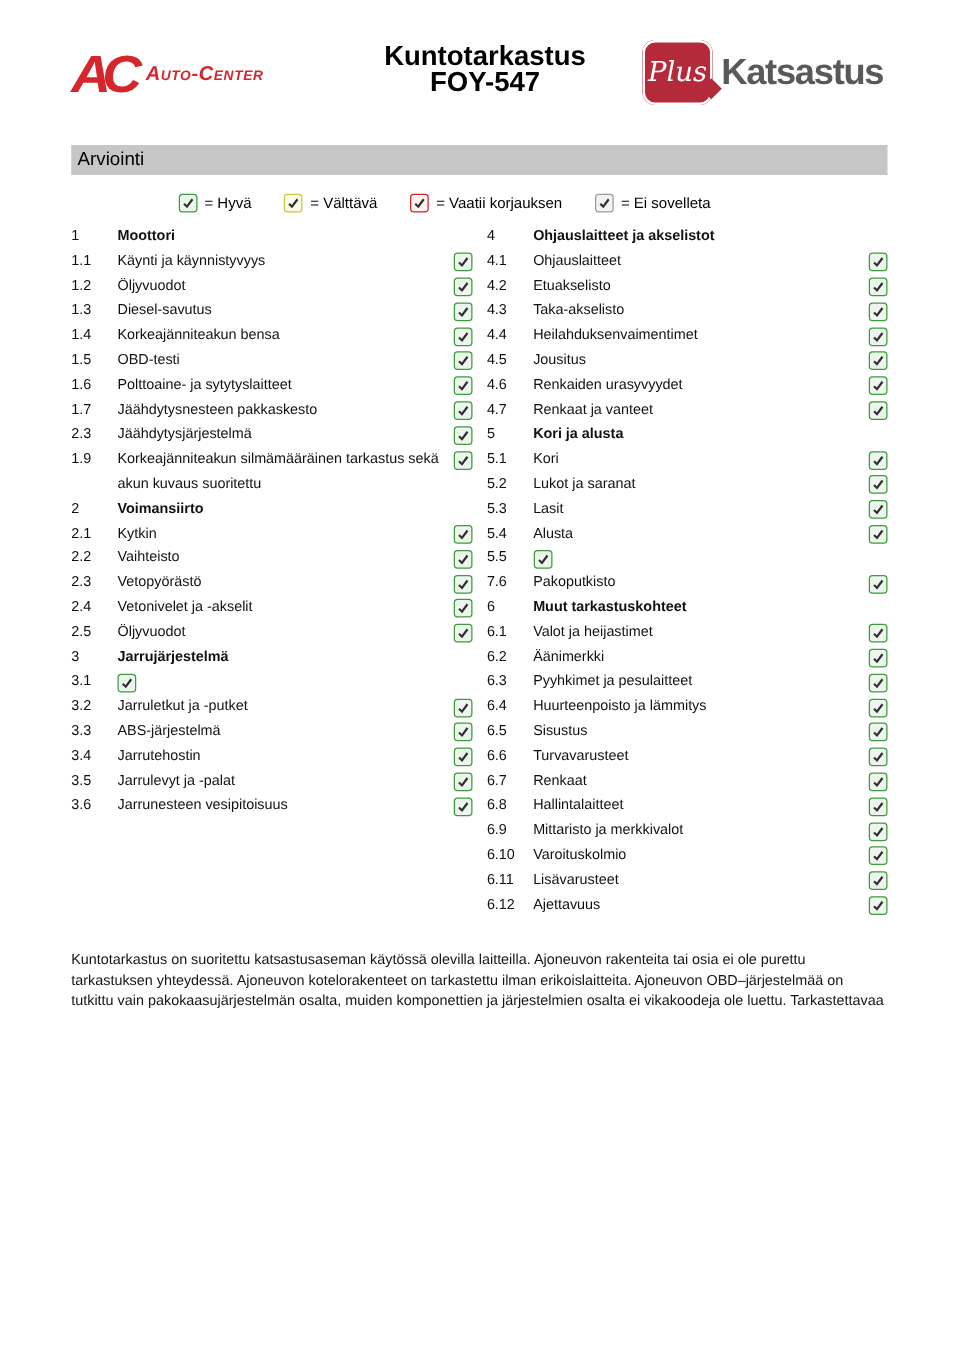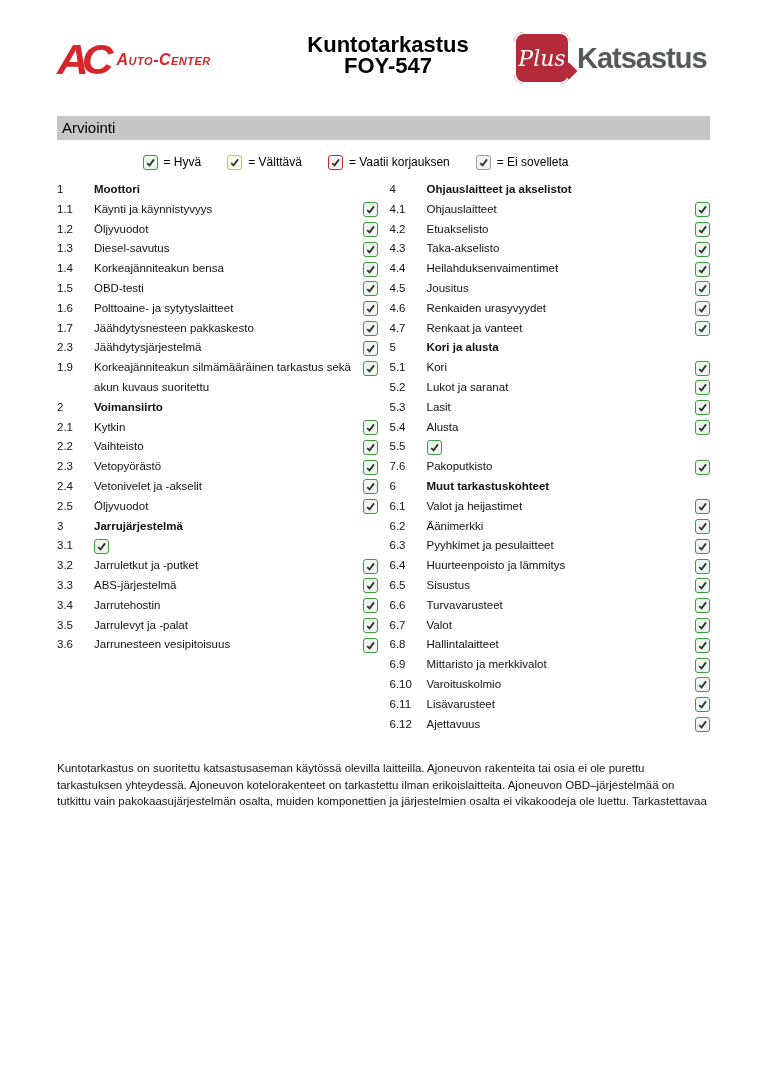--- a/index.html
+++ b/index.html
@@ -586,21 +586,21 @@
           <span class="lbl">Turvavarusteet</span>
           <span class="checkbox kind-good">
             <svg viewBox="0 0 12 12">
               <path class="stroke" d="M2.4 6.6 L5 9.1 L9.8 2.6" fill="none" stroke-width="1.9"></path>
             </svg>
           </span>
         </div>
 
         <div class="row kind-item">
           <span class="num">6.7</span>
-          <span class="lbl">Valot</span>
+          <span class="lbl">Renkaat</span>
           <span class="checkbox kind-good">
             <svg viewBox="0 0 12 12">
               <path class="stroke" d="M2.4 6.6 L5 9.1 L9.8 2.6" fill="none" stroke-width="1.9"></path>
             </svg>
           </span>
         </div>
 
         <div class="row kind-item">
           <span class="num">6.8</span>
           <span class="lbl">Hallintalaitteet</span>

